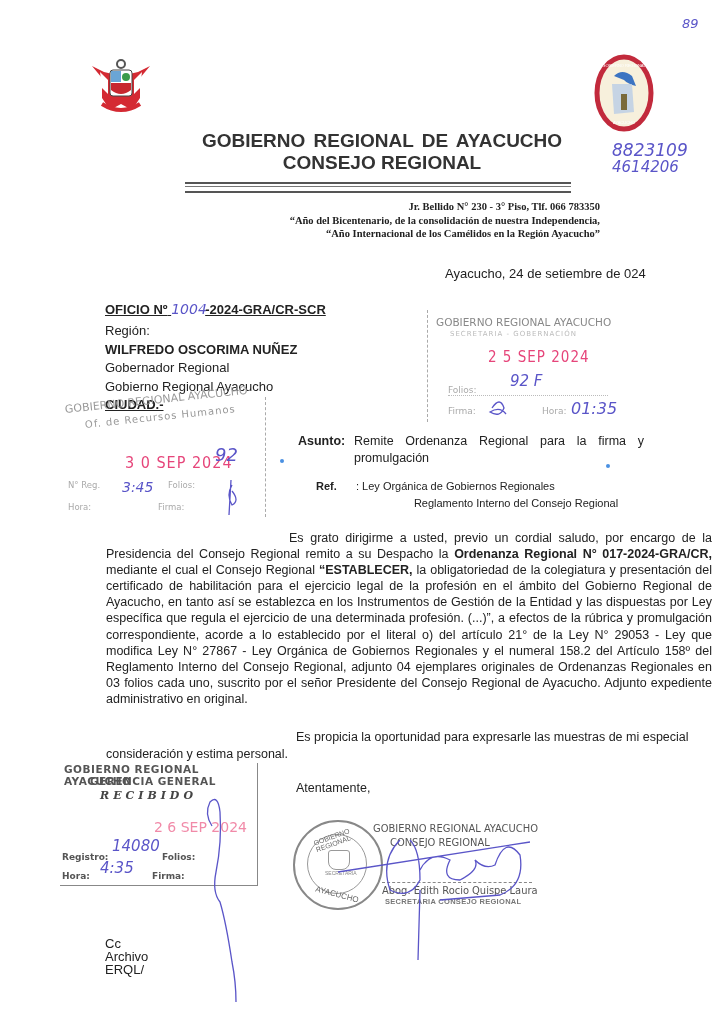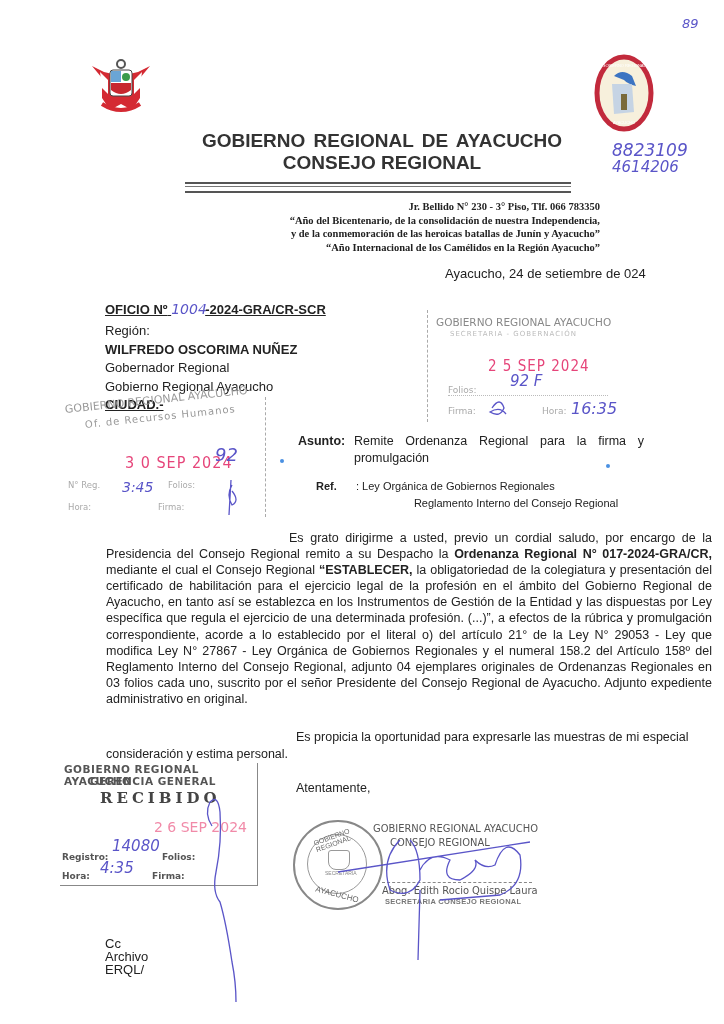--- a/index.html
+++ b/index.html
@@ -46,21 +46,21 @@
 
   .s2 { left:60px; top:397px; width:205px; height:120px; border:none; border-right:1px dashed #aaa; }
   .s2 .l1 { position:absolute; left:5px; top:6px; font-size:11px; color:#999; transform:rotate(-6deg); transform-origin:left; width:200px;}
   .s2 .l2 { position:absolute; left:25px; top:22px; font-size:10px; color:#999; transform:rotate(-6deg); transform-origin:left; letter-spacing:1px;}
   .s2 .nreg { position:absolute; left:8px; top:83px; font-size:8.5px; color:#aaa; width:190px; }
   .s2 .hora { position:absolute; left:8px; top:105px; font-size:8.5px; color:#aaa; width:190px; }
 
   .s3 { left:60px; top:763px; width:197px; height:122px; border:1px solid #888; border-top:none; border-left:none; color:#555; }
   .s3 .l1 { position:absolute; left:4px; top:0; font-size:10.5px; font-weight:bold; color:#555; letter-spacing:0.5px; }
   .s3 .l2 { position:absolute; left:30px; top:12px; font-size:10.5px; font-weight:bold; color:#555; letter-spacing:0.5px; }
-  .s3 .l3 { position:absolute; left:40px; top:26px; font-size:15px; font-weight:bold; font-family:"DejaVu Serif", serif; color:#444; letter-spacing:4px; }
+  .s3 .l3 { position:absolute; left:40px; top:26px; font-size:11px; font-weight:bold; font-family:"DejaVu Serif", serif; color:#444; letter-spacing:4px;font-style:italic; }
   .s3 .dr { position:absolute; left:56px; top:56px; color:#f18aa8; font-size:14px;margin-left:38px;}
   .s3 .reg { position:absolute; left:2px; top:89px; font-size:9px; font-weight:bold; color:#555; width:190px; }
   .s3 .hor { position:absolute; left:2px; top:108px; font-size:9px; font-weight:bold; color:#555; width:190px; }
 
   
   .seal { left:293px; top:820px; width:86px; height:86px; border-radius:50%; border:2px solid #888; }
   .seal::before { content:""; position:absolute; left:12px; top:12px; width:58px; height:58px; border-radius:50%; border:1px solid #999; }
   .seal .t1 { position:absolute; left:18px; top:6px; font-size:7px; color:#666; transform:rotate(-20deg); }
   .seal .t2 { position:absolute; left:20px; top:68px; font-size:8px; color:#666; transform:rotate(15deg); }
   .seal .t3 { position:absolute; left:30px; top:48px; font-size:5px; color:#888; }
@@ -104,21 +104,20 @@
   </svg>
 </div>
 
 <div class="abs title1">GOBIERNO   REGIONAL DE  AYACUCHO</div>
 <div class="abs title2">CONSEJO REGIONAL</div>
 <div class="abs rule"></div>
 
 <div class="abs addr serif">
   <div>Jr. Bellido  N° 230 - 3° Piso,  Tlf. 066 783350</div>
   <div>“Año del Bicentenario, de la consolidación de nuestra Independencia,</div>
-  <div>y de la conmemoración de las heroicas batallas de Junín y Ayacucho”</div>
   <div>“Año Internacional de los Camélidos en la Región Ayacucho”</div>
 </div>
 
 <div class="abs hw hw-page">89</div>
 <div class="abs hw hw-code1">8823109</div>
 <div class="abs hw hw-code2">4614206</div>
 
 <div class="abs date">Ayacucho, 24 de setiembre de 024</div>
 
 <div class="abs oficio">
@@ -130,28 +129,28 @@
   <div>Región:</div>
   <div class="name">WILFREDO OSCORIMA NUÑEZ</div>
   <div>Gobernador Regional</div>
   <div>Gobierno Regional Ayacucho</div>
 </div>
 <div class="abs ciudad">CIUDAD.-</div>
 
 <div class="abs stamp s1">
   <div class="l1">GOBIERNO REGIONAL AYACUCHO</div>
   <div class="l2">SECRETARIA - GOBERNACIÓN</div>
-  <div class="date-red" style="position:absolute;left:60px;top:47px;">2 5 SEP 2024</div>
+  <div class="date-red" style="position:absolute;left:60px;top:38px;">2 5 SEP 2024</div>
   <div class="hw" style="position:absolute;left:82px;top:62px;font-size:15px;">92 F</div>
   <div class="folios">Folios:</div>
   <div class="firma">
     <span>Firma:</span>
     <span style="position:absolute;left:94px;">Hora:</span>
   </div>
-  <div class="hw" style="position:absolute;left:143px;top:89px;font-size:16px;">16:35</div>
+  <div class="hw" style="position:absolute;left:143px;top:89px;font-size:16px;">01:35</div>
 </div>
 
 <div class="abs stamp s2">
   <div class="l1">GOBIERNO REGIONAL AYACUCHO</div>
   <div class="l2">Of. de Recursos Humanos</div>
   <div class="date-red" style="position:absolute;left:65px;top:56px;font-size:16px;">3 0 SEP 2024</div>
   <div class="hw" style="position:absolute;left:155px;top:47px;font-size:18px;">92</div>
   <div class="nreg">
     <span>N° Reg.</span>
     <span style="position:absolute;left:100px;">Folios:</span>

